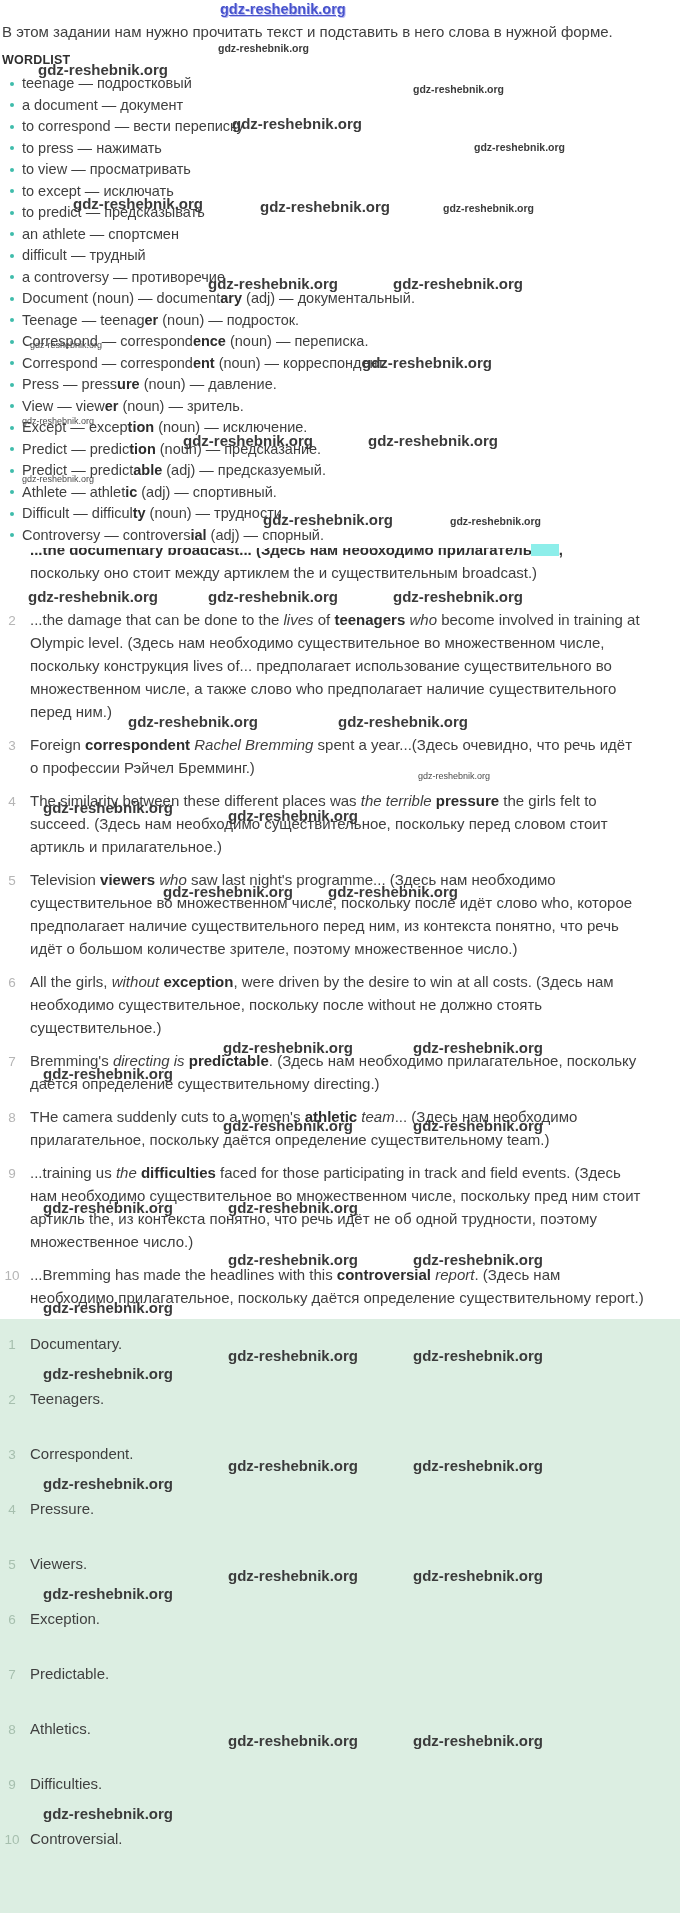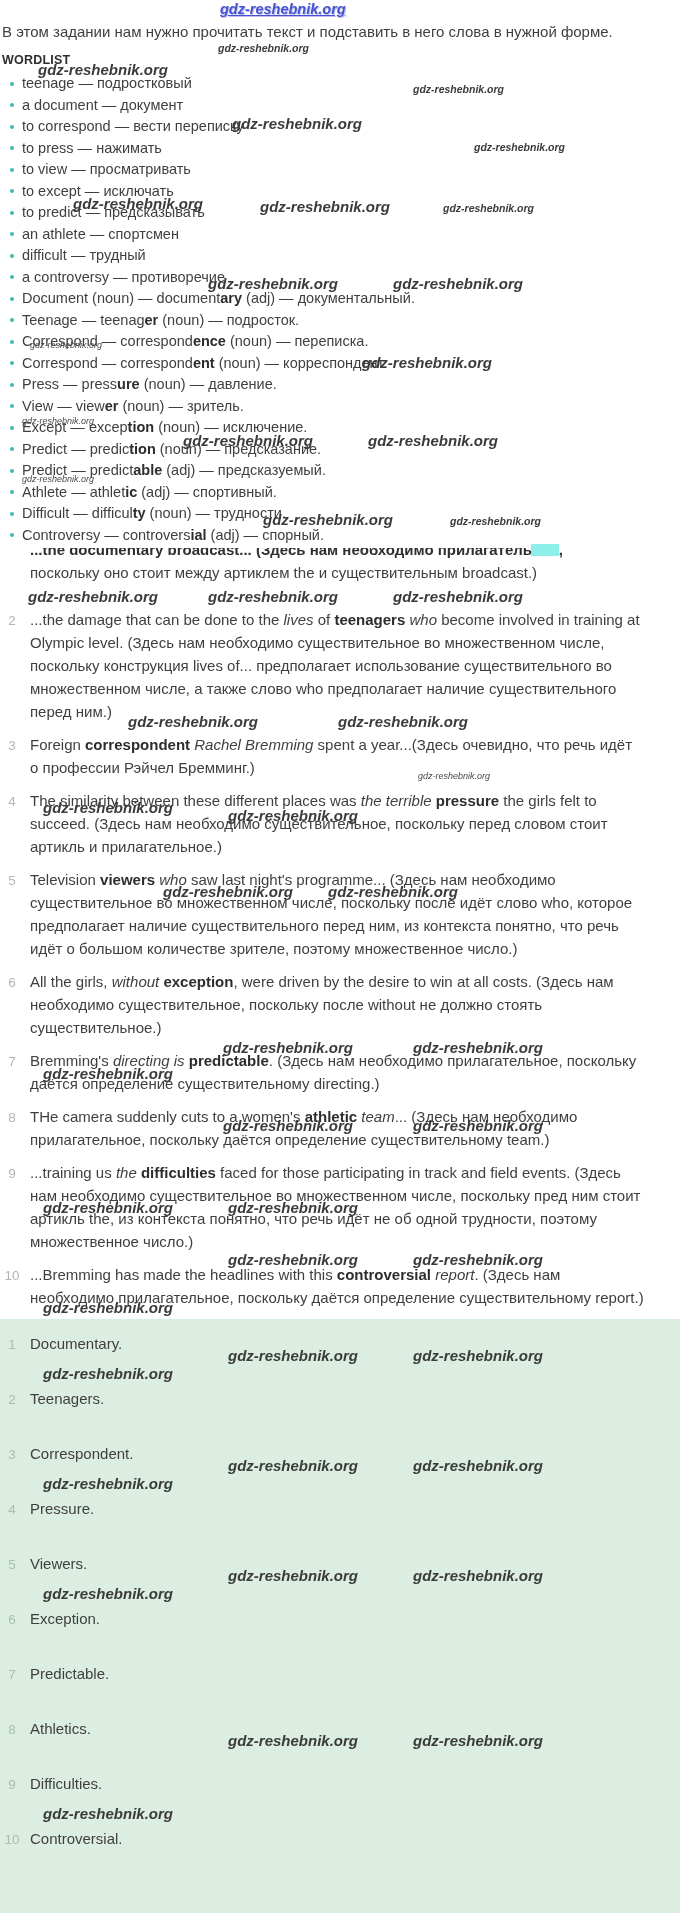--- a/index.html
+++ b/index.html
@@ -9,21 +9,21 @@
   .page {
     position: relative;
     width: 680px;
     height: 1913px;
     overflow: hidden;
     background: #ffffff;
   }
 
   
   .wm-layer { position: absolute; inset: 0; pointer-events: none; z-index: 6; }
-  .wm { position: absolute; white-space: nowrap; font-weight: 600; color: #3b3b3b; line-height: 1; font-style: italic; }
+  .wm { position: absolute; white-space: nowrap; font-weight: 600; color: #3b3b3b; line-height: 1; }
   .wm.dark  { font-size: 15px; }
   .wm.small { font-size: 10.5px; }
   .wm.tiny  { font-size: 9px; font-weight: 400; color: #4a4a4a; }
   .wm.link  { font-size: 14.5px; font-weight: 700; color: #4753cc; text-decoration: underline;
               text-shadow: 1px 1px 0 rgba(110,110,230,0.45); }
 
   .intro { margin: 22px 6px 0 2px; font-size: 15px; line-height: 20px; }
 
   .wordlist-title { margin: 11px 0 0 2px; font-size: 12.5px; font-weight: 700; letter-spacing: .2px; color: #2e2e2e; }
 

